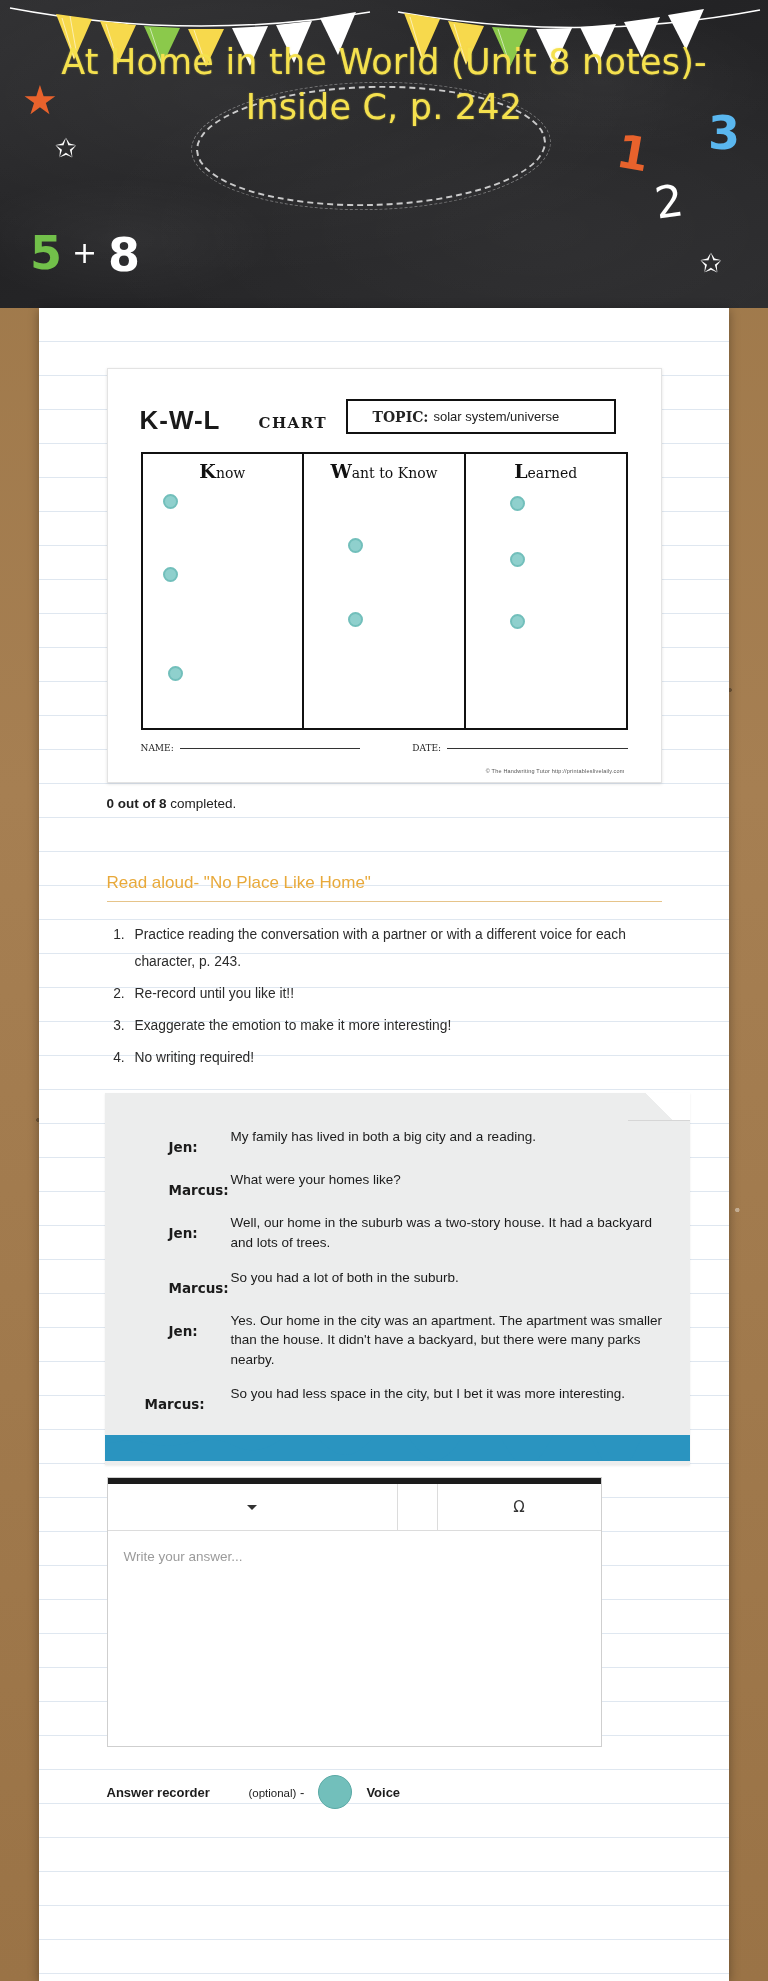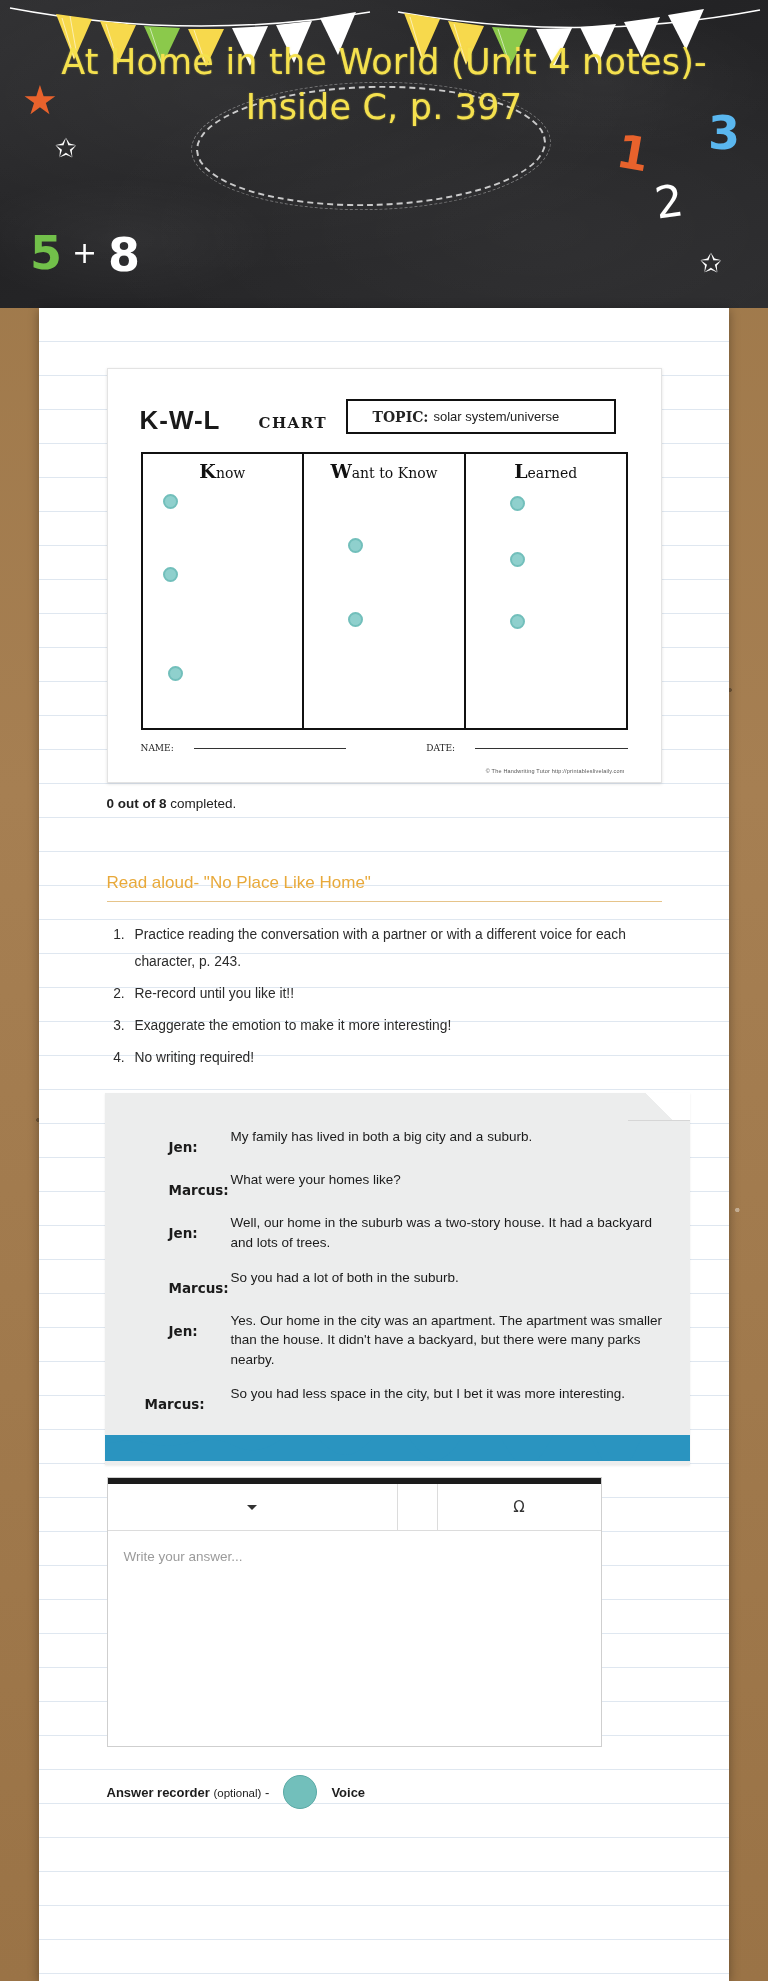--- a/index.html
+++ b/index.html
@@ -161,21 +161,21 @@
   .kwl-col { flex:1; border-right:2px solid #111; position:relative; }
   .kwl-col:last-child { border-right:none; }
   .kwl-col .hd {
     text-align:center; padding-top:6px;
     font-family:"DejaVu Serif", serif; font-size:14px; color:#111;
   }
   .kwl-col .hd .big { font-size:19px; font-weight:700; }
   .kwl-foot {
     position:absolute; left:33px; right:33px; bottom:20px; height:28px;
     font-family:"DejaVu Serif", serif; font-size:9px; color:#222;
-    display:flex; align-items:center; gap:20px;
+    display:flex; align-items:center; gap:6px;
   }
   .kwl-foot .ln { height:1px; background:#333; flex:1; }
   .kwl-credit {
     position:absolute; right:36px; bottom:8px; font-size:5.5px; color:#555;
     letter-spacing:.2px;
   }
   .dot {
     position:absolute; width:15px; height:15px; border-radius:50%;
     background:#8fd0cd; border:2px solid #72bfbb;
   }
@@ -270,21 +270,21 @@
     color: #9b9b9b;
   }
 
   
   .recorder-row {
     margin-top: 28px;
     display:flex; align-items:center; gap:14px;
     font-size: 13px; color:#1c1c1c;
   }
   .recorder-row .lbl b { font-weight:700; }
-  .recorder-row .opt { font-size: 11.5px; }
+  .recorder-row .opt { font-size: 11.5px; margin-left: 35px; }
   .rec-circle {
     width: 34px; height: 34px; border-radius:50%;
     background:#72bfbb; border:1px solid #5aa9a5;
   }
   .rec-voice { font-weight:700; font-size:13px; color:#1c1c1c; }
 </style>
 </head>
 <body>
 
 <div id="cork"></div>
@@ -326,21 +326,21 @@
         <line x1="542" y1="30" x2="554" y2="65"></line>
       <line x1="586" y1="29" x2="598" y2="62"></line>
         <line x1="630" y1="24" x2="642" y2="56"></line>
       <line x1="674" y1="17" x2="686" y2="48"></line>
     </g>
   </svg>
 
   <div class="chalk-oval"></div>
 
   <div class="title-wrap">
-    <div class="title-text">At Home in the World (Unit 4 notes)- Inside C, p. 397</div>
+    <div class="title-text">At Home in the World (Unit 8 notes)- Inside C, p. 242</div>
   </div>
 
   <span class="doodle d-star-orange">★</span>
   <span class="doodle d-star-w1">✩</span>
   <span class="doodle d-star-w2">✩</span>
   <span class="doodle d-5">5</span>
   <span class="doodle d-plus">+</span>
   <span class="doodle d-8">8</span>
   <span class="doodle d-1">1</span>
   <span class="doodle d-2">2</span>
@@ -405,21 +405,21 @@
       <li>Re-record until you like it!!</li>
       <li>Exaggerate the emotion to make it more interesting!</li>
       <li>No writing required!</li>
     </ol>
 
     <div class="dialogue-box">
       <div class="dialogue-corner2"></div>
 
       <div class="dlg-row">
         <div class="dlg-name">Jen:</div>
-        <div class="dlg-text">My family has lived in both a big city and a suburb.</div>
+        <div class="dlg-text">My family has lived in both a big city and a reading.</div>
       </div>
       <div class="dlg-row">
         <div class="dlg-name">Marcus:</div>
         <div class="dlg-text">What were your homes like?</div>
       </div>
       <div class="dlg-row">
         <div class="dlg-name">Jen:</div>
         <div class="dlg-text">Well, our home in the suburb was a two-story house. It had a backyard and lots of trees.</div>
       </div>
       <div class="dlg-row">

